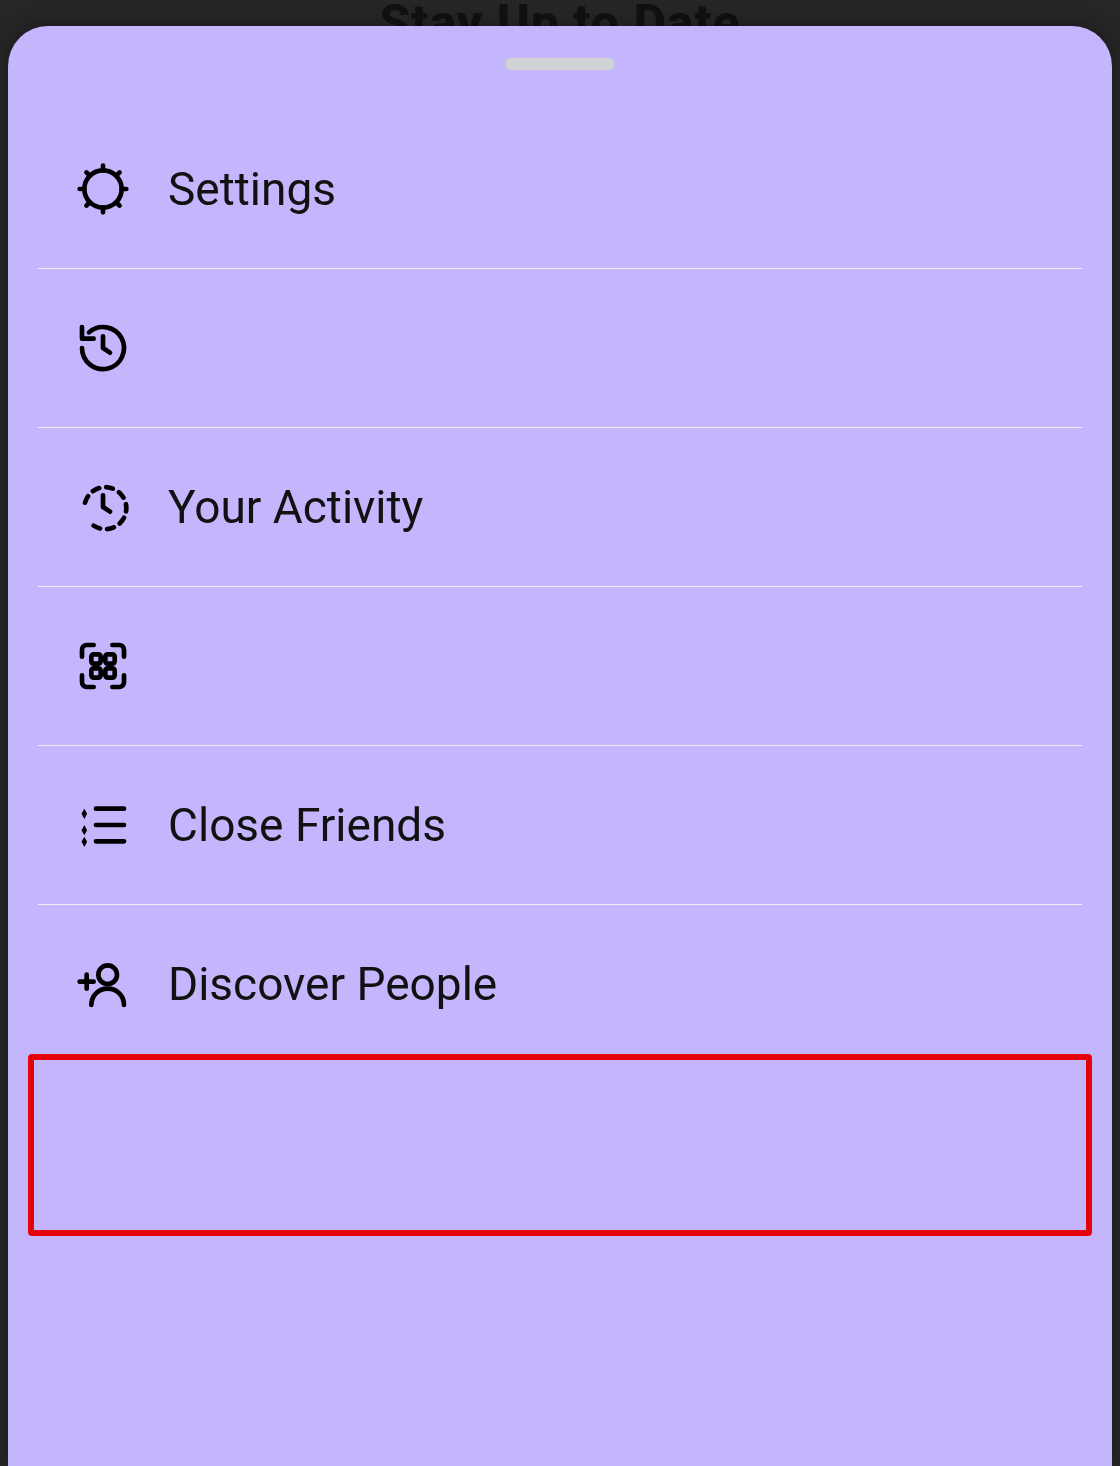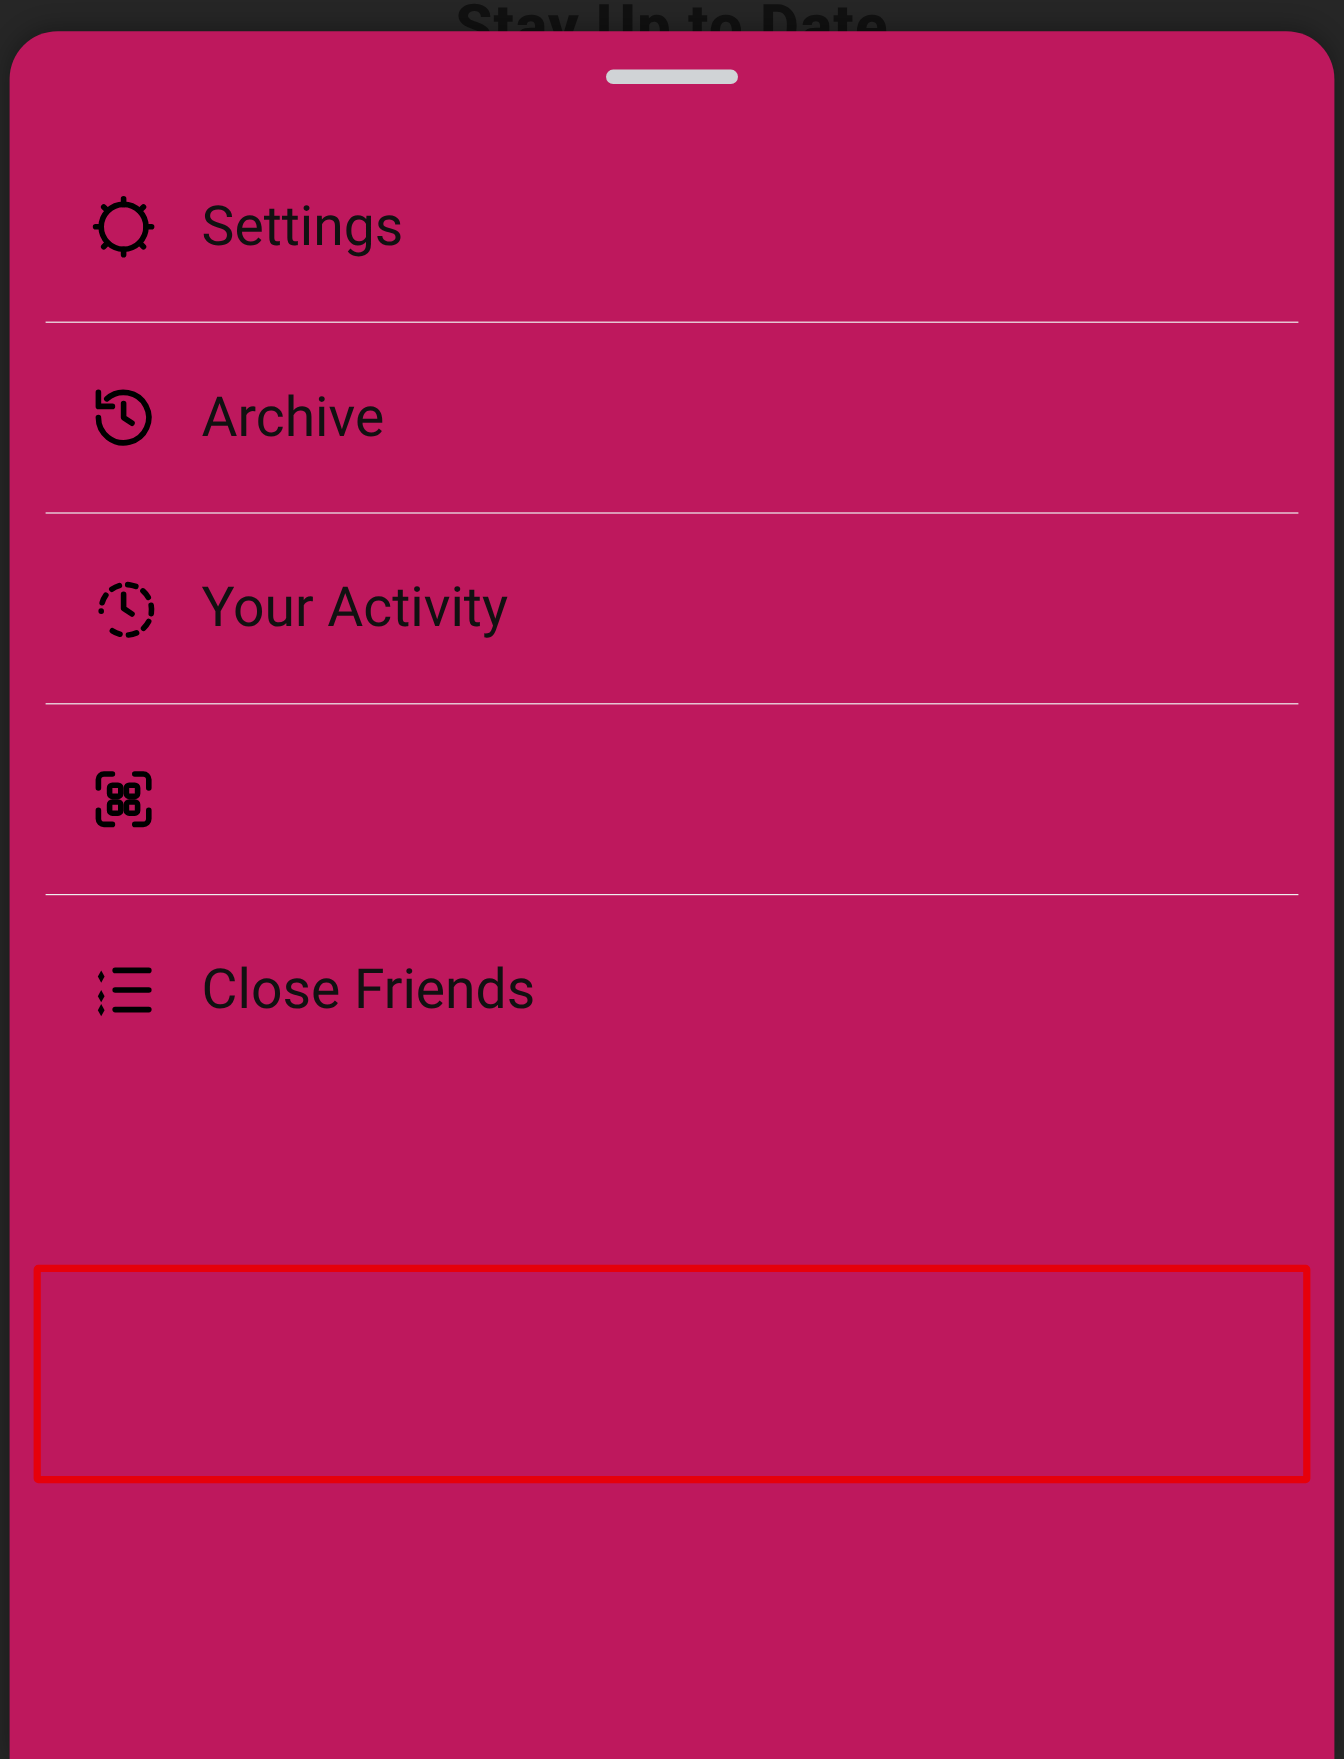--- a/index.html
+++ b/index.html
@@ -22,21 +22,21 @@
     color: #111;
     letter-spacing: 1px;
     user-select: none;
   }
   .sheet {
     position: absolute;
     top: 26px;
     left: 8px;
     right: 8px;
     bottom: 0;
-    background: #be185d;
+    background: #c4b5fd;
     border-radius: 40px 40px 0 0;
     box-shadow: 0 -2px 20px rgba(0,0,0,0.3);
     overflow: hidden;
   }
   .drag-handle {
     width: 110px;
     height: 12px;
     background: #d0d3d6;
     border-radius: 6px;
     margin: 32px auto 40px auto;
@@ -107,21 +107,20 @@
     </li>
 
     <li class="menu-item">
       <span class="icon-slot">
         <svg viewBox="0 0 24 24" stroke-width="2" stroke-linecap="round" stroke-linejoin="round">
           <path d="M3 12a9 9 0 1 0 3-6.7"></path>
           <polyline points="3 3 3 8 8 8"></polyline>
           <polyline points="12 7 12 12 15 14"></polyline>
         </svg>
       </span>
-      <span class="menu-label">Archive</span>
     </li>
 
     <li class="menu-item">
       <span class="icon-slot">
         <svg viewBox="0 0 24 24" stroke-width="2" stroke-linecap="round" stroke-linejoin="round">
           <path d="M8 20a9 9 0 1 0-4-7" stroke-dasharray="3 3"></path>
           <polyline points="12 7 12 12 15 14"></polyline>
         </svg>
       </span>
       <span class="menu-label">Your Activity</span>
@@ -147,17 +146,28 @@
           <line x1="9" y1="5" x2="21" y2="5"></line>
           <polygon points="4 12 5.2 14.2 4 16.4 2.8 14.2" fill="#000" stroke="none"></polygon>
           <line x1="9" y1="12" x2="21" y2="12"></line>
           <polygon points="4 19 5.2 21.2 4 23.4 2.8 21.2" fill="#000" stroke="none" transform="translate(0 -2)"></polygon>
           <line x1="9" y1="19" x2="21" y2="19"></line>
         </svg>
       </span>
       <span class="menu-label">Close Friends</span>
     </li>
 
+    <li class="menu-item">
+      <span class="icon-slot">
+        <svg viewBox="0 0 24 24" stroke-width="2" stroke-linecap="round" stroke-linejoin="round">
+          <circle cx="14" cy="8" r="4"></circle>
+          <path d="M7 21c0-4 3-7 7-7s7 3 7 7"></path>
+          <line x1="2" y1="11" x2="8" y2="11"></line>
+          <line x1="5" y1="8" x2="5" y2="14"></line>
+        </svg>
+      </span>
+      <span class="menu-label">Discover People</span>
+    </li>
 
   </ul>
 
   <div class="highlight-box"></div>
 </div>
 
 </body></html>

